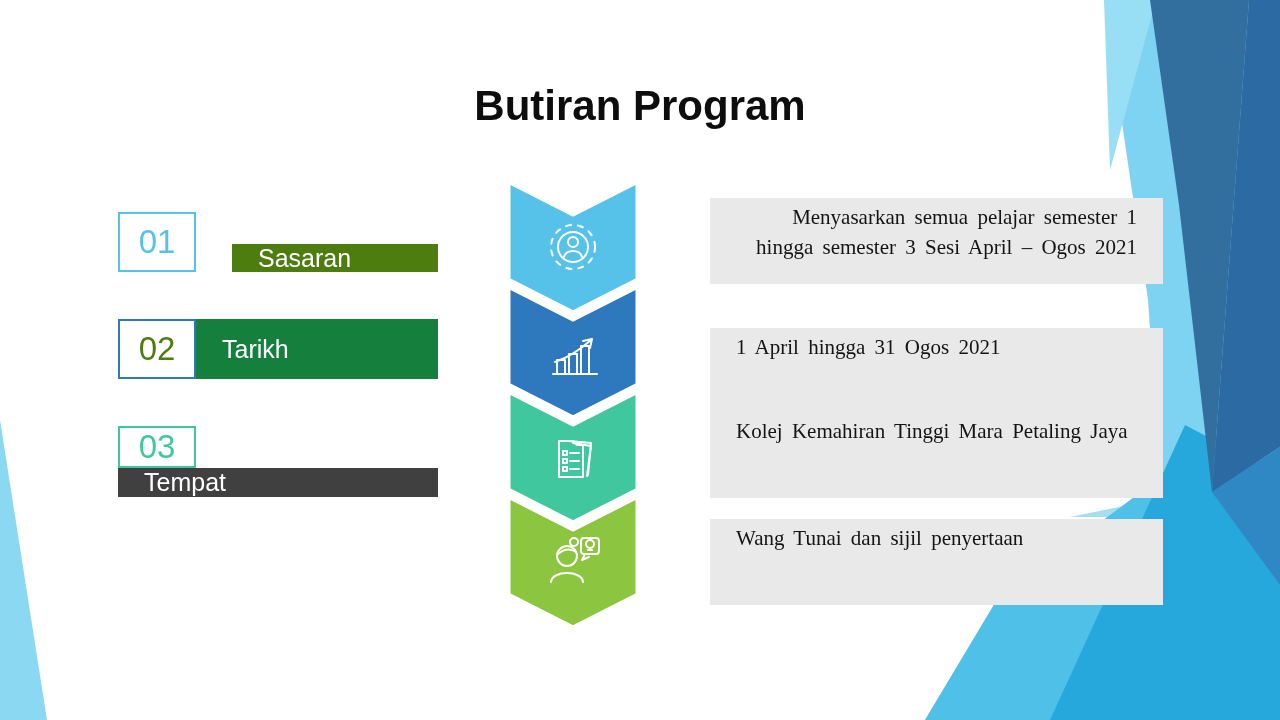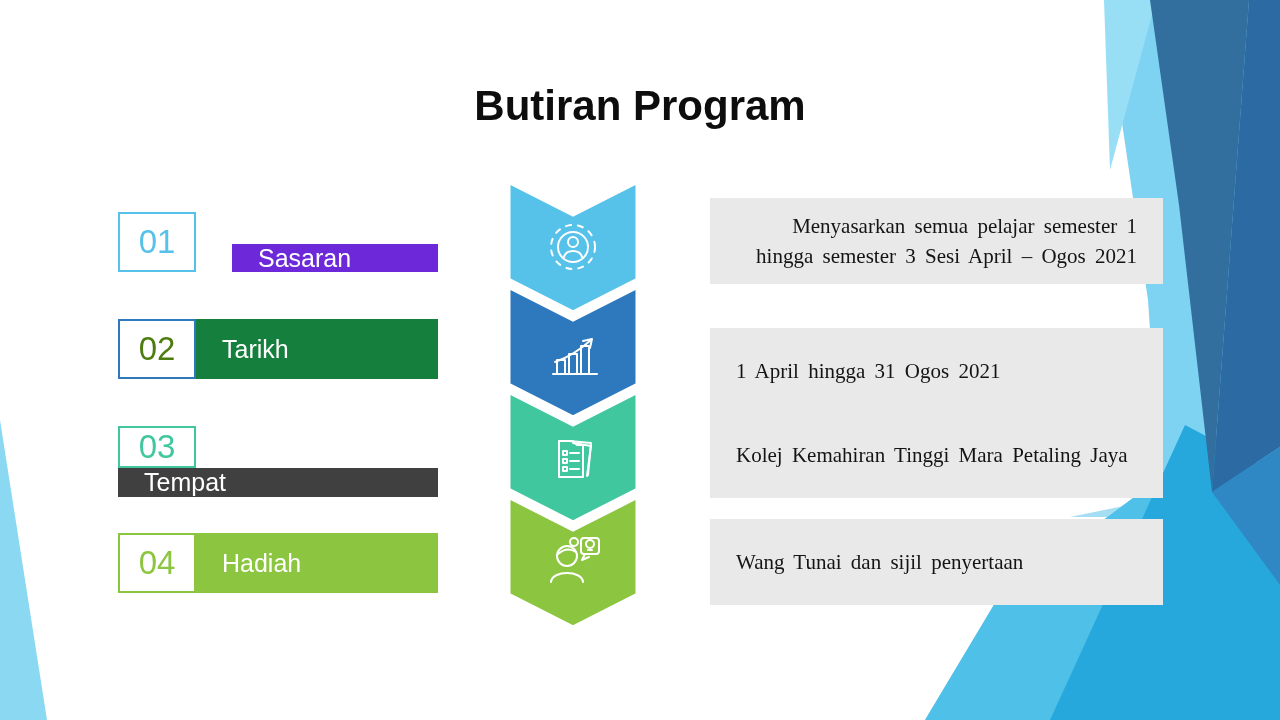--- a/index.html
+++ b/index.html
@@ -15,32 +15,32 @@
            font-size:42px; font-weight:bold; color:#0d0d0d; letter-spacing:0px; }
 
   
   .row { position:absolute; left:118px; width:320px; height:60px; display:flex; }
   .row .numbox { width:78px; height:60px; background:#fff; display:flex;
                  align-items:center; justify-content:center;
                  font-size:33px; border:2px solid; }
   .row .bar { flex:1; display:flex; align-items:center; padding-left:26px;
               color:#fff; font-size:25px; }
   .r0 { top:212px;gap:36px; } .r1 { top:319px; } .r2 { top:426px;flex-direction:column; } .r3 { top:533px; }
-  .r0 .numbox { border-color:#56c2ea; color:#56c2ea; } .r0 .bar { background:#6d28d9;margin-top:32px; }
+  .r0 .numbox { border-color:#56c2ea; color:#56c2ea; } .r0 .bar { background:#4d7c0f;margin-top:32px; }
   .r1 .numbox { border-color:#2e79bd; color:#4d7c0f; } .r1 .bar { background:#15803d; }
   .r2 .numbox { border-color:#41c79e; color:#41c79e; } .r2 .bar { background:#404040; }
   .r3 .numbox { border-color:#8cc540; color:#8cc540; } .r3 .bar { background:#8cc540; }
 
   
   .chev { position:absolute; left:508px; width:130px; height:132px; }
   .c0 { top:181px; } .c1 { top:286px; } .c2 { top:391px; } .c3 { top:496px; }
 
   
   .descbox { position:absolute; left:710px; width:453px; height:86px; background:#e9e9e9;
-             display:flex; align-items:center; padding:22px 26px;
+             display:flex; padding:4px 26px;
              font-family:"Liberation Serif", serif; font-size:21px; color:#141414;
              line-height:1.45; word-spacing:4px; }
   .d0 { top:198px; text-align:right; justify-content:flex-end; }
   .d1 { top:316px;margin-top:12px; } .d2 { top:412px; } .d3 { top:519px; }
 </style>
 </head>
 <body>
 
 <div class="slide">
 
@@ -79,28 +79,20 @@
     <div class="bar">
         <span>Tarikh</span>
       </div>
   </div>
   <div class="row r2">
     <div class="numbox">
         <span>03</span>
       </div>
     <div class="bar">
         <span>Tempat</span>
-      </div>
-  </div>
-  <div class="row r3">
-    <div class="numbox">
-        <span>04</span>
-      </div>
-    <div class="bar">
-        <span>Hadiah</span>
       </div>
   </div>
 
   <svg class="chev c0" viewBox="0 0 130 132">
     <polygon points="0,0 65,33 130,0 130,99 65,132 0,99" fill="#56c2ea" stroke="#ffffff" stroke-width="5"></polygon>
     <g transform="translate(37,38)" fill="none" stroke="#ffffff" stroke-width="2" stroke-linecap="round" stroke-linejoin="round">
       <circle cx="28" cy="28" r="22" stroke-dasharray="5 7"></circle>
       <circle cx="28" cy="28" r="15"></circle>
       <circle cx="28" cy="23" r="5"></circle>
       <path d="M19,38 c2,-8 16,-8 18,0"></path>

